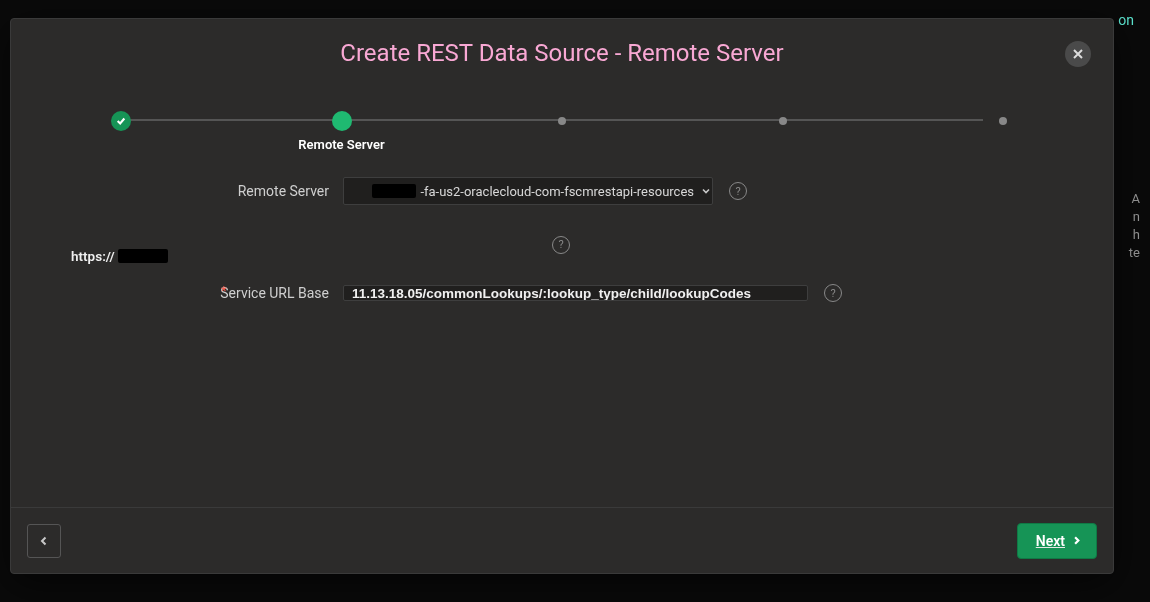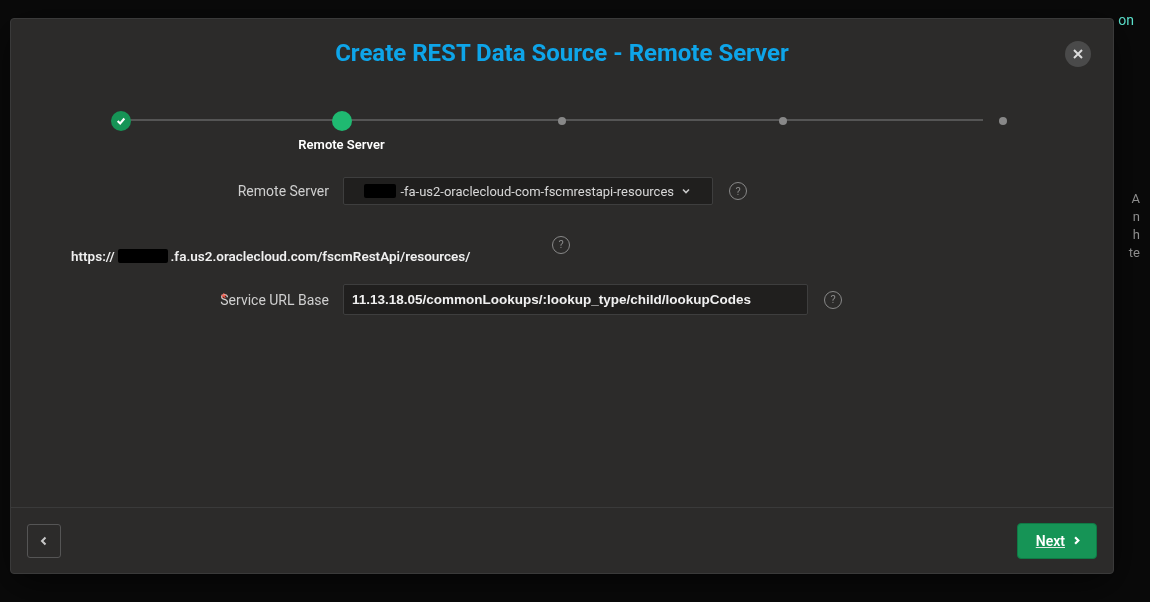--- a/index.html
+++ b/index.html
@@ -43,22 +43,22 @@
     display: flex;
     flex-direction: column;
   }
   .dialog-header {
     position: relative;
     padding: 20px 30px 10px;
     text-align: center;
   }
   .dialog-title {
     font-size: 24px;
-    font-weight: 700;
-    color: #0ea5e9;
+    font-weight: 400;
+    color: #f9a8d4;
   }
   .close-btn {
     position: absolute;
     top: 22px;
     right: 22px;
     width: 26px;
     height: 26px;
     border-radius: 50%;
     background: #4a4a4a;
     display: flex;
@@ -150,21 +150,21 @@
     font-size: 13px;
   }
   .select {
     width: 370px;
     height: 28px;
     background: #201f1e;
     border: 1px solid #3e3e3e;
     border-radius: 2px;
     display: flex;
     align-items: center;
-    padding: 0 20px;
+    padding: 0 0;
     font-size: 13px;
     color: #d8d8d8;
     justify-content: space-between;
     cursor: pointer;
   }
   .select .redacted {
     display: inline-block;
     width: 44px;
     height: 14px;
     background: #000;
@@ -185,21 +185,21 @@
   .static-val .redacted {
     display: inline-block;
     width: 50px;
     height: 14px;
     background: #000;
     margin: 0 3px;
     border-radius: 2px;
   }
   .text-input {
     width: 465px;
-    height: 31px;
+    height: 16px;
     background: #201f1e;
     border: 1px solid #3e3e3e;
     border-radius: 2px;
     color: #f0f0f0;
     font-size: 13.5px;
     font-weight: 600;
     padding: 0 8px;
     outline: none;
   }
   .help-icon {
@@ -314,21 +314,20 @@
             <path d="M3 4.5 L6 7.5 L9 4.5"></path>
           </svg>
       </div>
       <div class="help-icon">?</div>
     </div>
 
     <div class="form-row">
       <div class="static-val" style="width:465px">
         <span>https://</span>
         <span class="redacted"></span>
-        <span>.fa.us2.oraclecloud.com/fscmRestApi/resources/</span>
       </div>
       <div class="help-icon" style="margin-left:16px">?</div>
     </div>
 
     <div class="form-row">
       <div class="form-label">
         <span class="required-mark">*</span>
         <span>Service URL Base</span>
       </div>
       <input class="text-input" type="text" value="11.13.18.05/commonLookups/:lookup_type/child/lookupCodes" style="">

